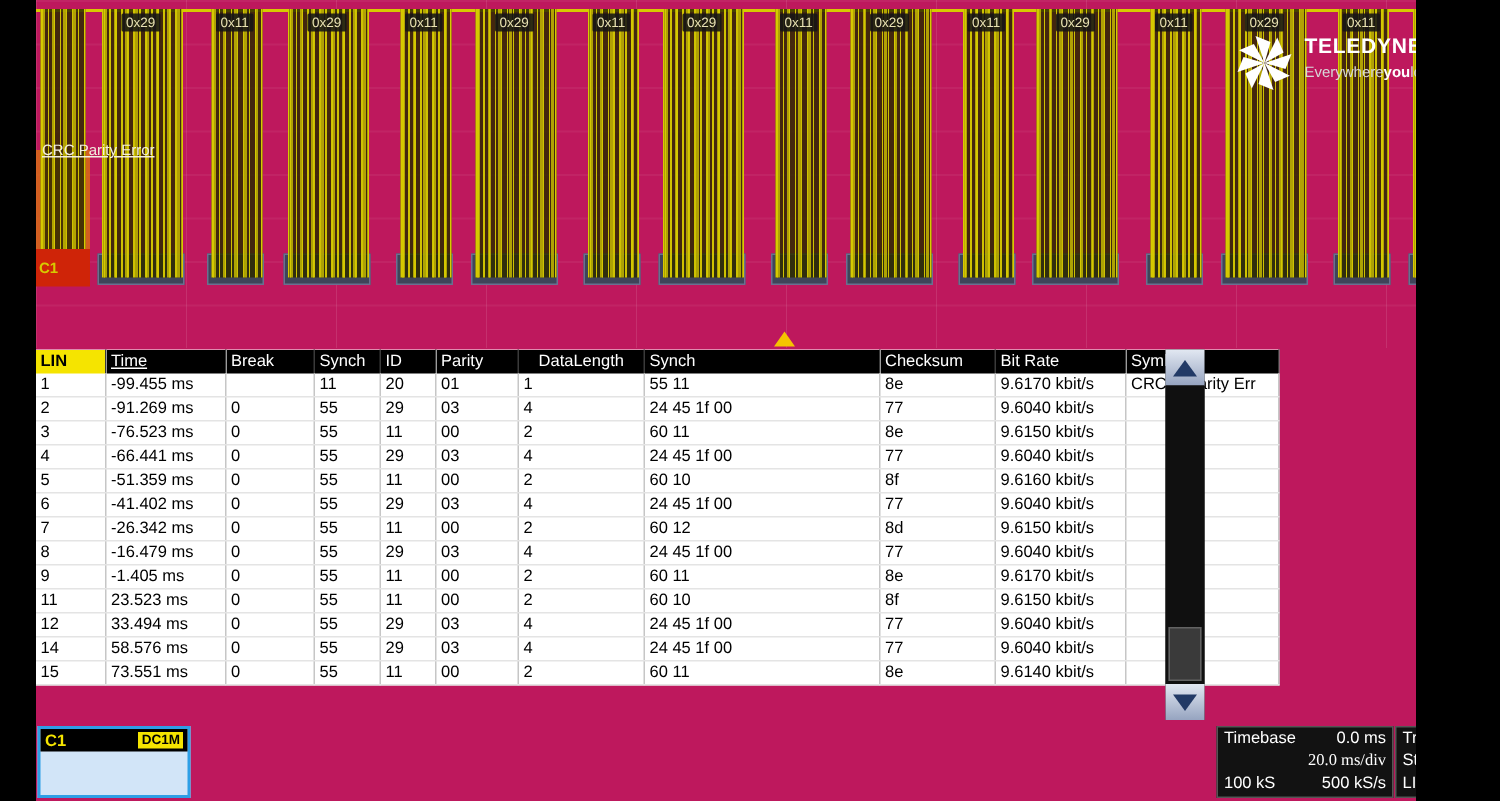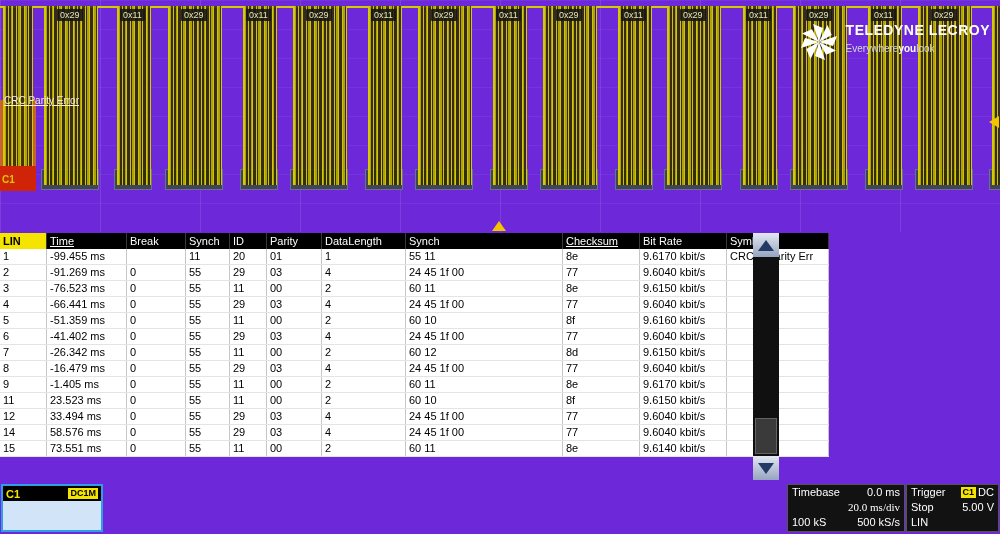--- a/index.html
+++ b/index.html
@@ -1,17 +1,17 @@
 <!DOCTYPE html>
 <html style="--trace: #d6ca00; --accent-yellow: #f5e400; --error-red: #cf2408; --error-orange: #d86e12; --channel-blue: #2e9fe6;"><head>
 <meta charset="utf-8">
 <style>
   html,body{margin:0;padding:0;background:#000;}
-  .screen{position:relative;width:1000px;height:534px;background:#6d28d9;overflow:hidden;
-          font-family:"Liberation Sans",sans-serif;-webkit-font-smoothing:antialiased;}
+  .screen{position:relative;width:920px;height:534px;background:#be185d;overflow:hidden;
+          font-family:"Liberation Sans",sans-serif;margin-left:24px;-webkit-font-smoothing:antialiased;}
 
   
   .wave{position:absolute;left:0;top:0;width:1000px;height:232px;overflow:hidden;}
   .graticule{position:absolute;inset:0;
     background-image:
       linear-gradient(to right, rgba(255,255,255,0.10) 1px, transparent 1px),
       linear-gradient(to bottom, rgba(255,255,255,0.05) 1px, transparent 1px);
     background-size:100px 100%,100% 29px;}
   .idleline{position:absolute;left:0;top:6px;width:100%;height:2px;background:var(--trace,#d6ca00);z-index:2;}
   .burst{position:absolute;top:6px;height:179px;z-index:3;
@@ -180,23 +180,23 @@
   <div class="decode-wrap">
     <table class="lin" id="lin-table">
       <thead>
           <tr>
             <th class="lin-hdr" style="width: 40px;">LIN</th>
             <th style="width: 73px; text-decoration: underline;">Time</th>
             <th style="width: 52px;">Break</th>
             <th style="width: 37px;">Synch</th>
             <th style="width: 30px;">ID</th>
             <th style="width: 48px;">Parity</th>
-            <th style="width: 77px;">DataLength</th>
+            <th style="width: 77px; text-align: center;">DataLength</th>
             <th style="width: 150px;">Synch</th>
-            <th style="width: 70px; text-decoration: underline;">Checksum</th>
+            <th style="width: 70px;">Checksum</th>
             <th style="width: 80px;">Bit Rate</th>
             <th style="width: 95px;">Symbol</th>
           </tr>
         </thead>
       <tbody>
           <tr>
             <td>1</td>
             <td>-99.455 ms</td>
             <td></td>
             <td>11</td>

